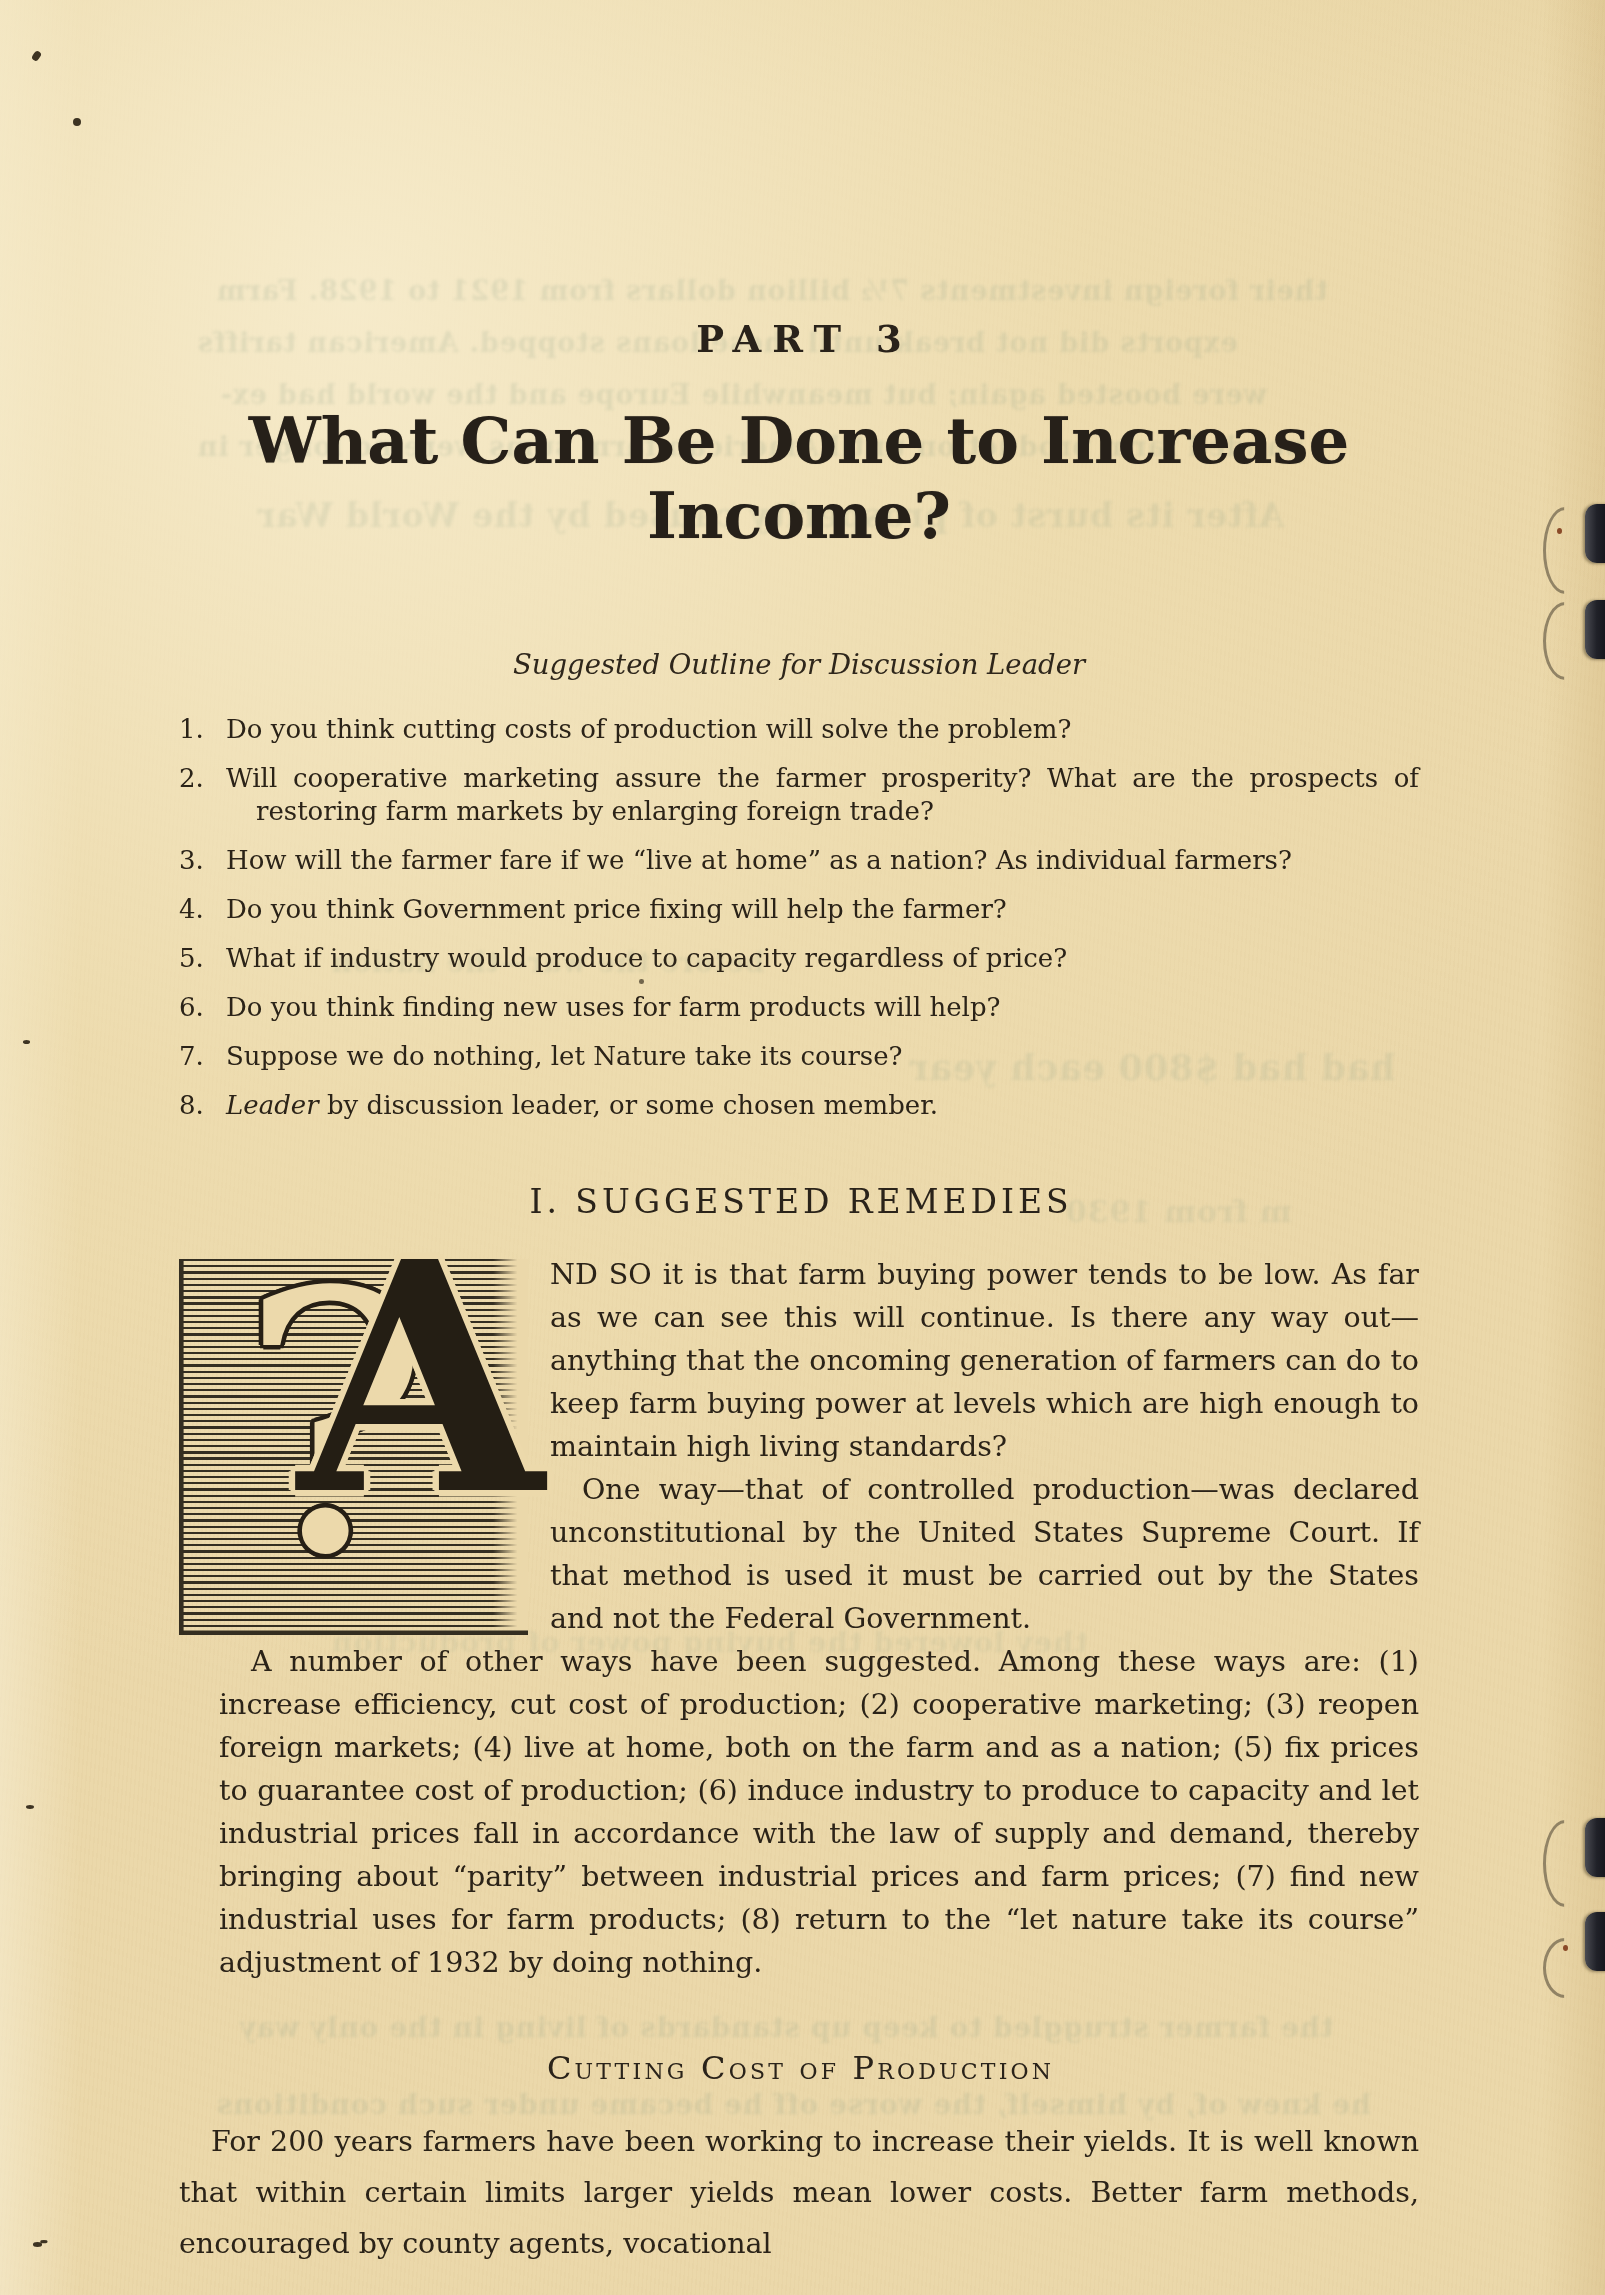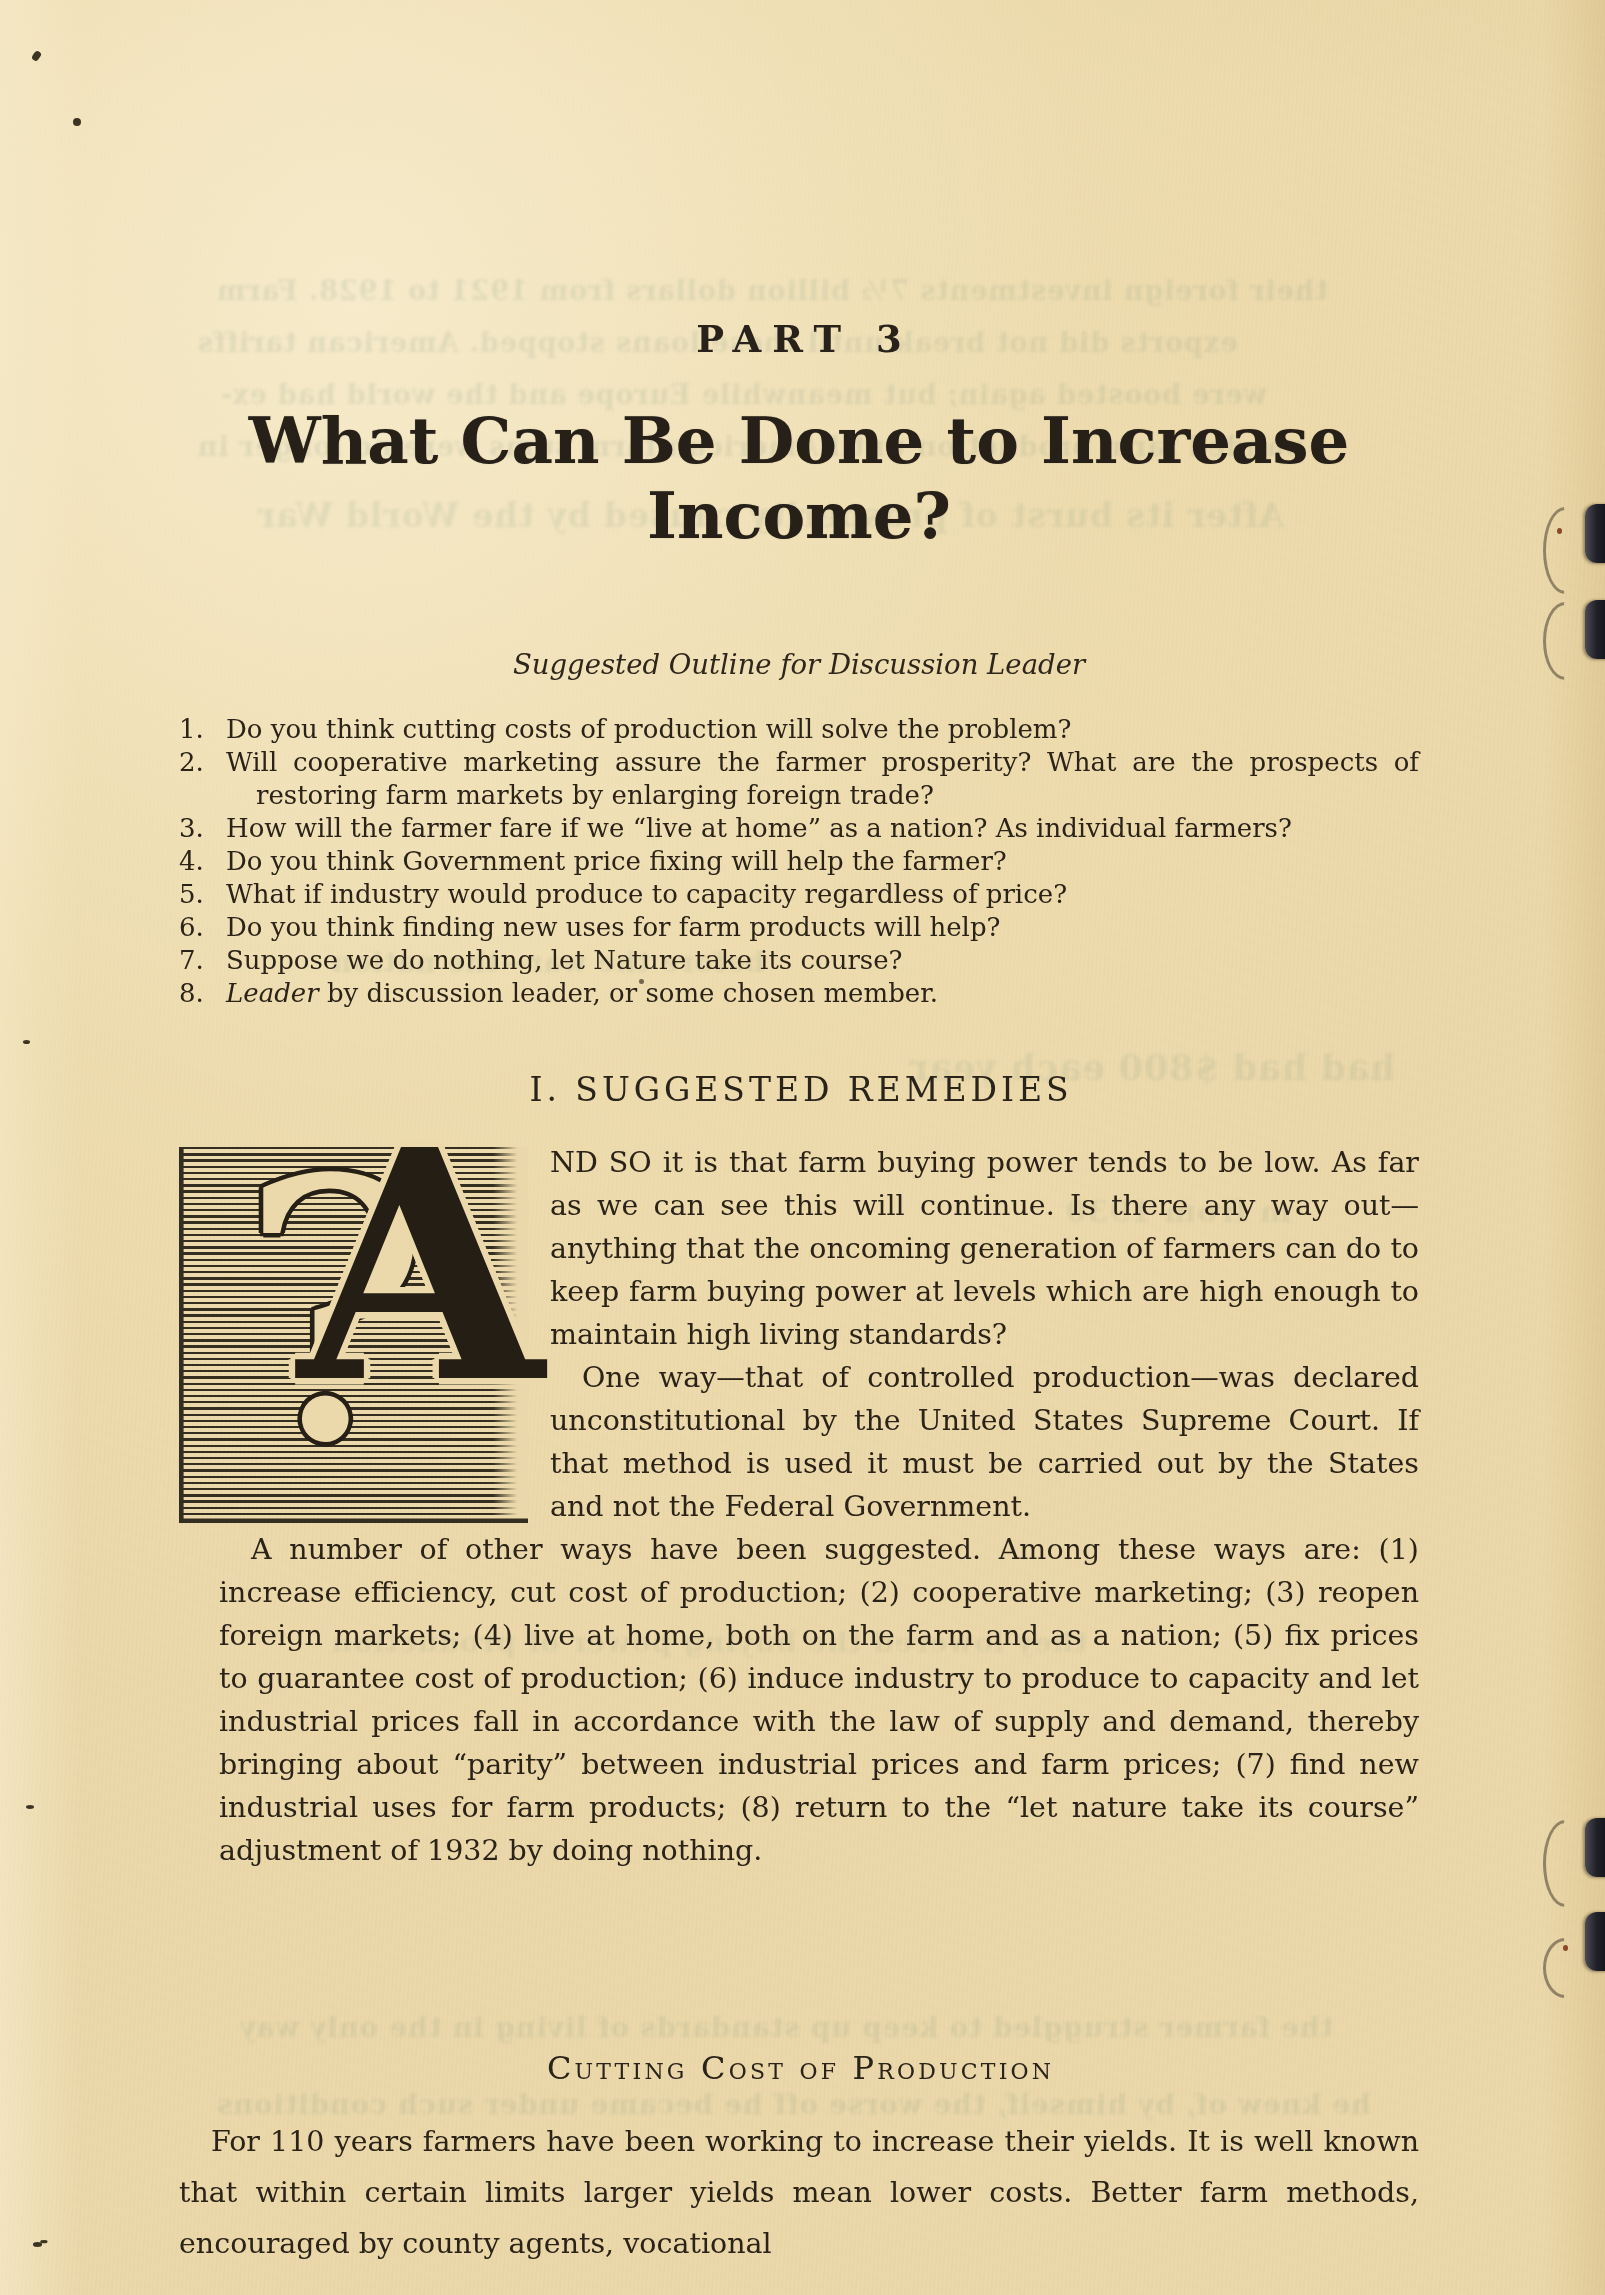--- a/index.html
+++ b/index.html
@@ -54,20 +54,21 @@
   }
   ol.outline{
     list-style:none;
     margin:33px 0 0 0;padding:0;
     font-size:26px;line-height:33px;
   }
   ol.outline li{
     padding-left:77px;
     text-indent:-77px;
     text-align:justify;
+    margin-top:16px;
   }
   ol.outline .num{display:inline-block;width:47px;text-indent:0;}
   .h-remedies{
     margin:60px 0 0 0;
     text-align:center;
     font-size:33px;font-weight:400;
     letter-spacing:.12em;text-indent:.12em;
     color:#2a231a;
   }
   .body-block{
@@ -182,21 +183,21 @@
         <span class="dropcap-q">?</span>
         <span class="dropcap-a">A</span>
       </div>
       <p>ND SO it is that farm buying power tends to be low.  As far as we can see this will continue.  Is there any way out—anything that the oncoming generation of farmers can do to keep farm buying power at levels which are high enough to maintain high living standards?</p>
       <p class="indent">One way—that of controlled production—was declared unconstitutional by the United States Supreme Court.  If that method is used it must be carried out by the States and not the Federal Government.</p>
       <p class="indent">A number of other ways have been suggested.  Among these ways are: (1) increase efficiency, cut cost of production; (2) cooperative marketing; (3) reopen foreign markets; (4) live at home, both on the farm and as a nation; (5) fix prices to guarantee cost of production; (6) induce industry to produce to capacity and let industrial prices fall in accordance with the law of supply and demand, thereby bringing about “parity” between industrial prices and farm prices; (7) find new industrial uses for farm products; (8) return to the “let nature take its course” adjustment of 1932 by doing nothing.</p>
     </div>
 
     <h3 class="h-cutting tail">Cutting Cost of Production</h3>
 
-    <p class="last-para tail">For 110 years farmers have been working to increase their yields.  It is well known that within certain limits larger yields mean lower costs.  Better farm methods, encouraged by county agents, vocational</p>
+    <p class="last-para tail">For 200 years farmers have been working to increase their yields.  It is well known that within certain limits larger yields mean lower costs.  Better farm methods, encouraged by county agents, vocational</p>
 
   </div>
 
   <div class="speck" style="left:33px;top:51px;width:7.3px;height:10px;transform:rotate(35deg);border-radius:40%;"></div>
   <div class="speck" style="left:73px;top:118px;width:7.8px;height:7.8px;"></div>
   <div class="speck" style="left:23px;top:1040px;width:7.3px;height:3.7px;"></div>
   <div class="speck" style="left:26px;top:1805px;width:8.3px;height:4.1px;"></div>
   <div class="speck" style="left:33px;top:2242px;width:9.2px;height:4.6px;box-shadow:6.4px -2.8px 0 -0.9px #3d3322;"></div>
   <div class="speck" style="left:639px;top:979px;width:4.6px;height:4.6px;opacity:.7;"></div>
 

